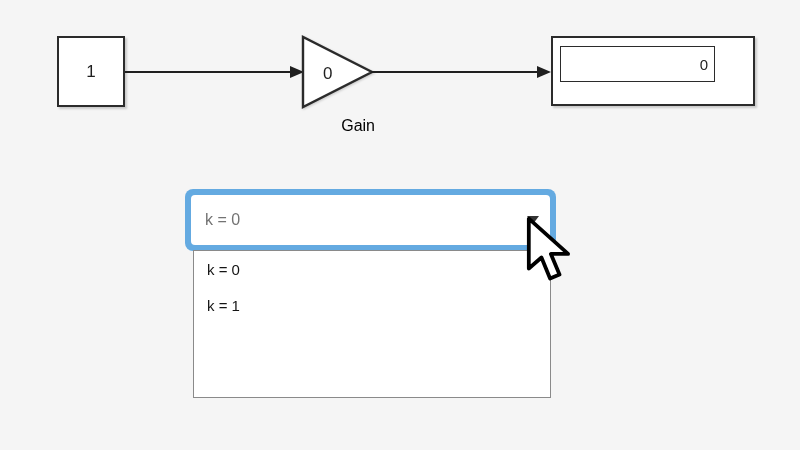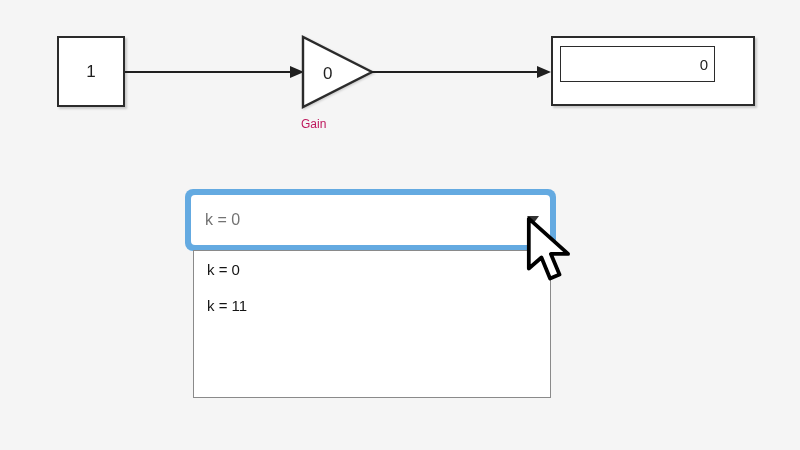--- a/index.html
+++ b/index.html
@@ -66,23 +66,23 @@
   
   .gain-svg {
     position: absolute;
     left: 301px; top: 35px;
     filter: drop-shadow(1.5px 1.5px 1px rgba(0,0,0,0.18));
   }
   .gain-label {
     position: absolute;
     left: 301px; top: 117px;
     width: 74px;
-    text-align: left;
-    font-size: 12px;
-    color: #be185d;
+    text-align: right;
+    font-size: 16px;
+    color: #000000;
   }
 
   
   .combo-frame {
     position: absolute;
     left: 185px; top: 189px;
     width: 371px; height: 62px;
     background: #64aae1;
     border-radius: 8px;
   }
@@ -156,20 +156,20 @@
 
   <div class="combo-frame">
     <div class="combo-box">
       <span>k = 0</span>
     </div>
     <div class="combo-caret"></div>
   </div>
 
   <div class="combo-list">
     <div class="combo-option">k = 0</div>
-    <div class="combo-option">k = 11</div>
+    <div class="combo-option">k = 1</div>
   </div>
 
   <svg class="cursor-svg" width="46" height="70" viewBox="0 0 17 26">
     <path d="M1 1 L1 19.5 L5.7 15.4 L8.9 23.2 L12.4 21.7 L9.2 14.1 L15.6 14.1 Z" fill="#ffffff" stroke="#000000" stroke-width="1.4" stroke-linejoin="round"></path>
   </svg>
 
 </div>
 
 </body></html>

